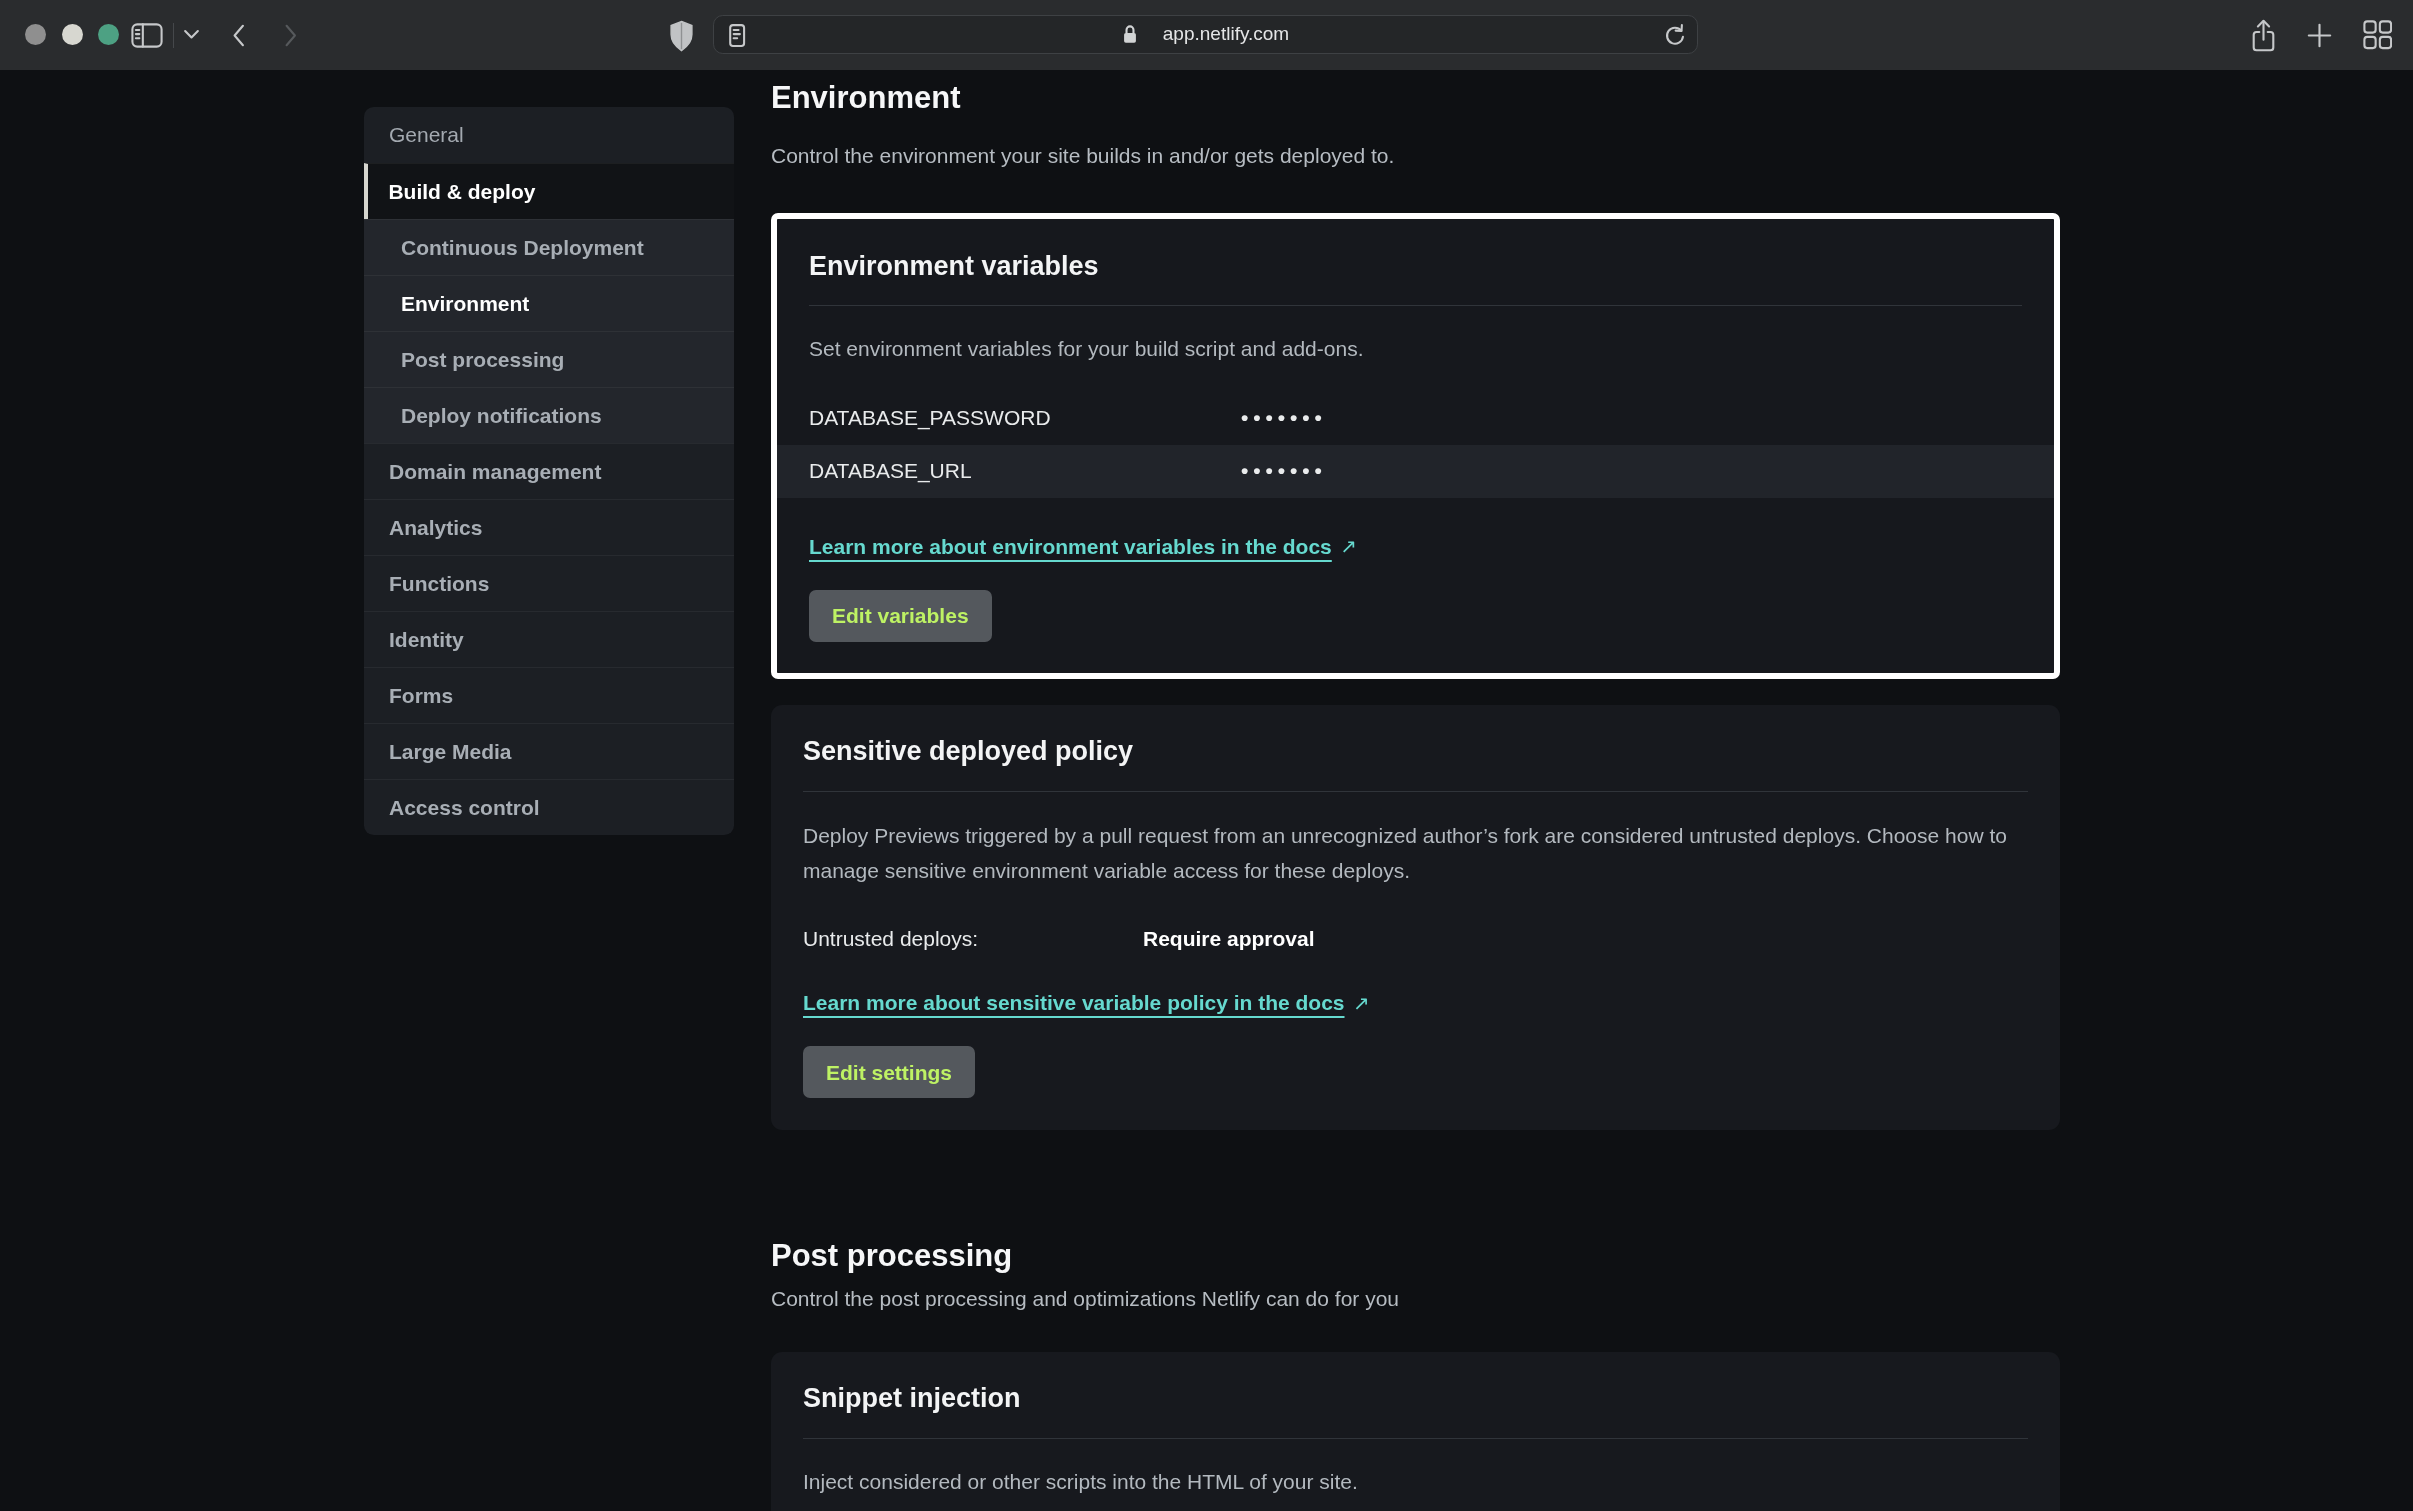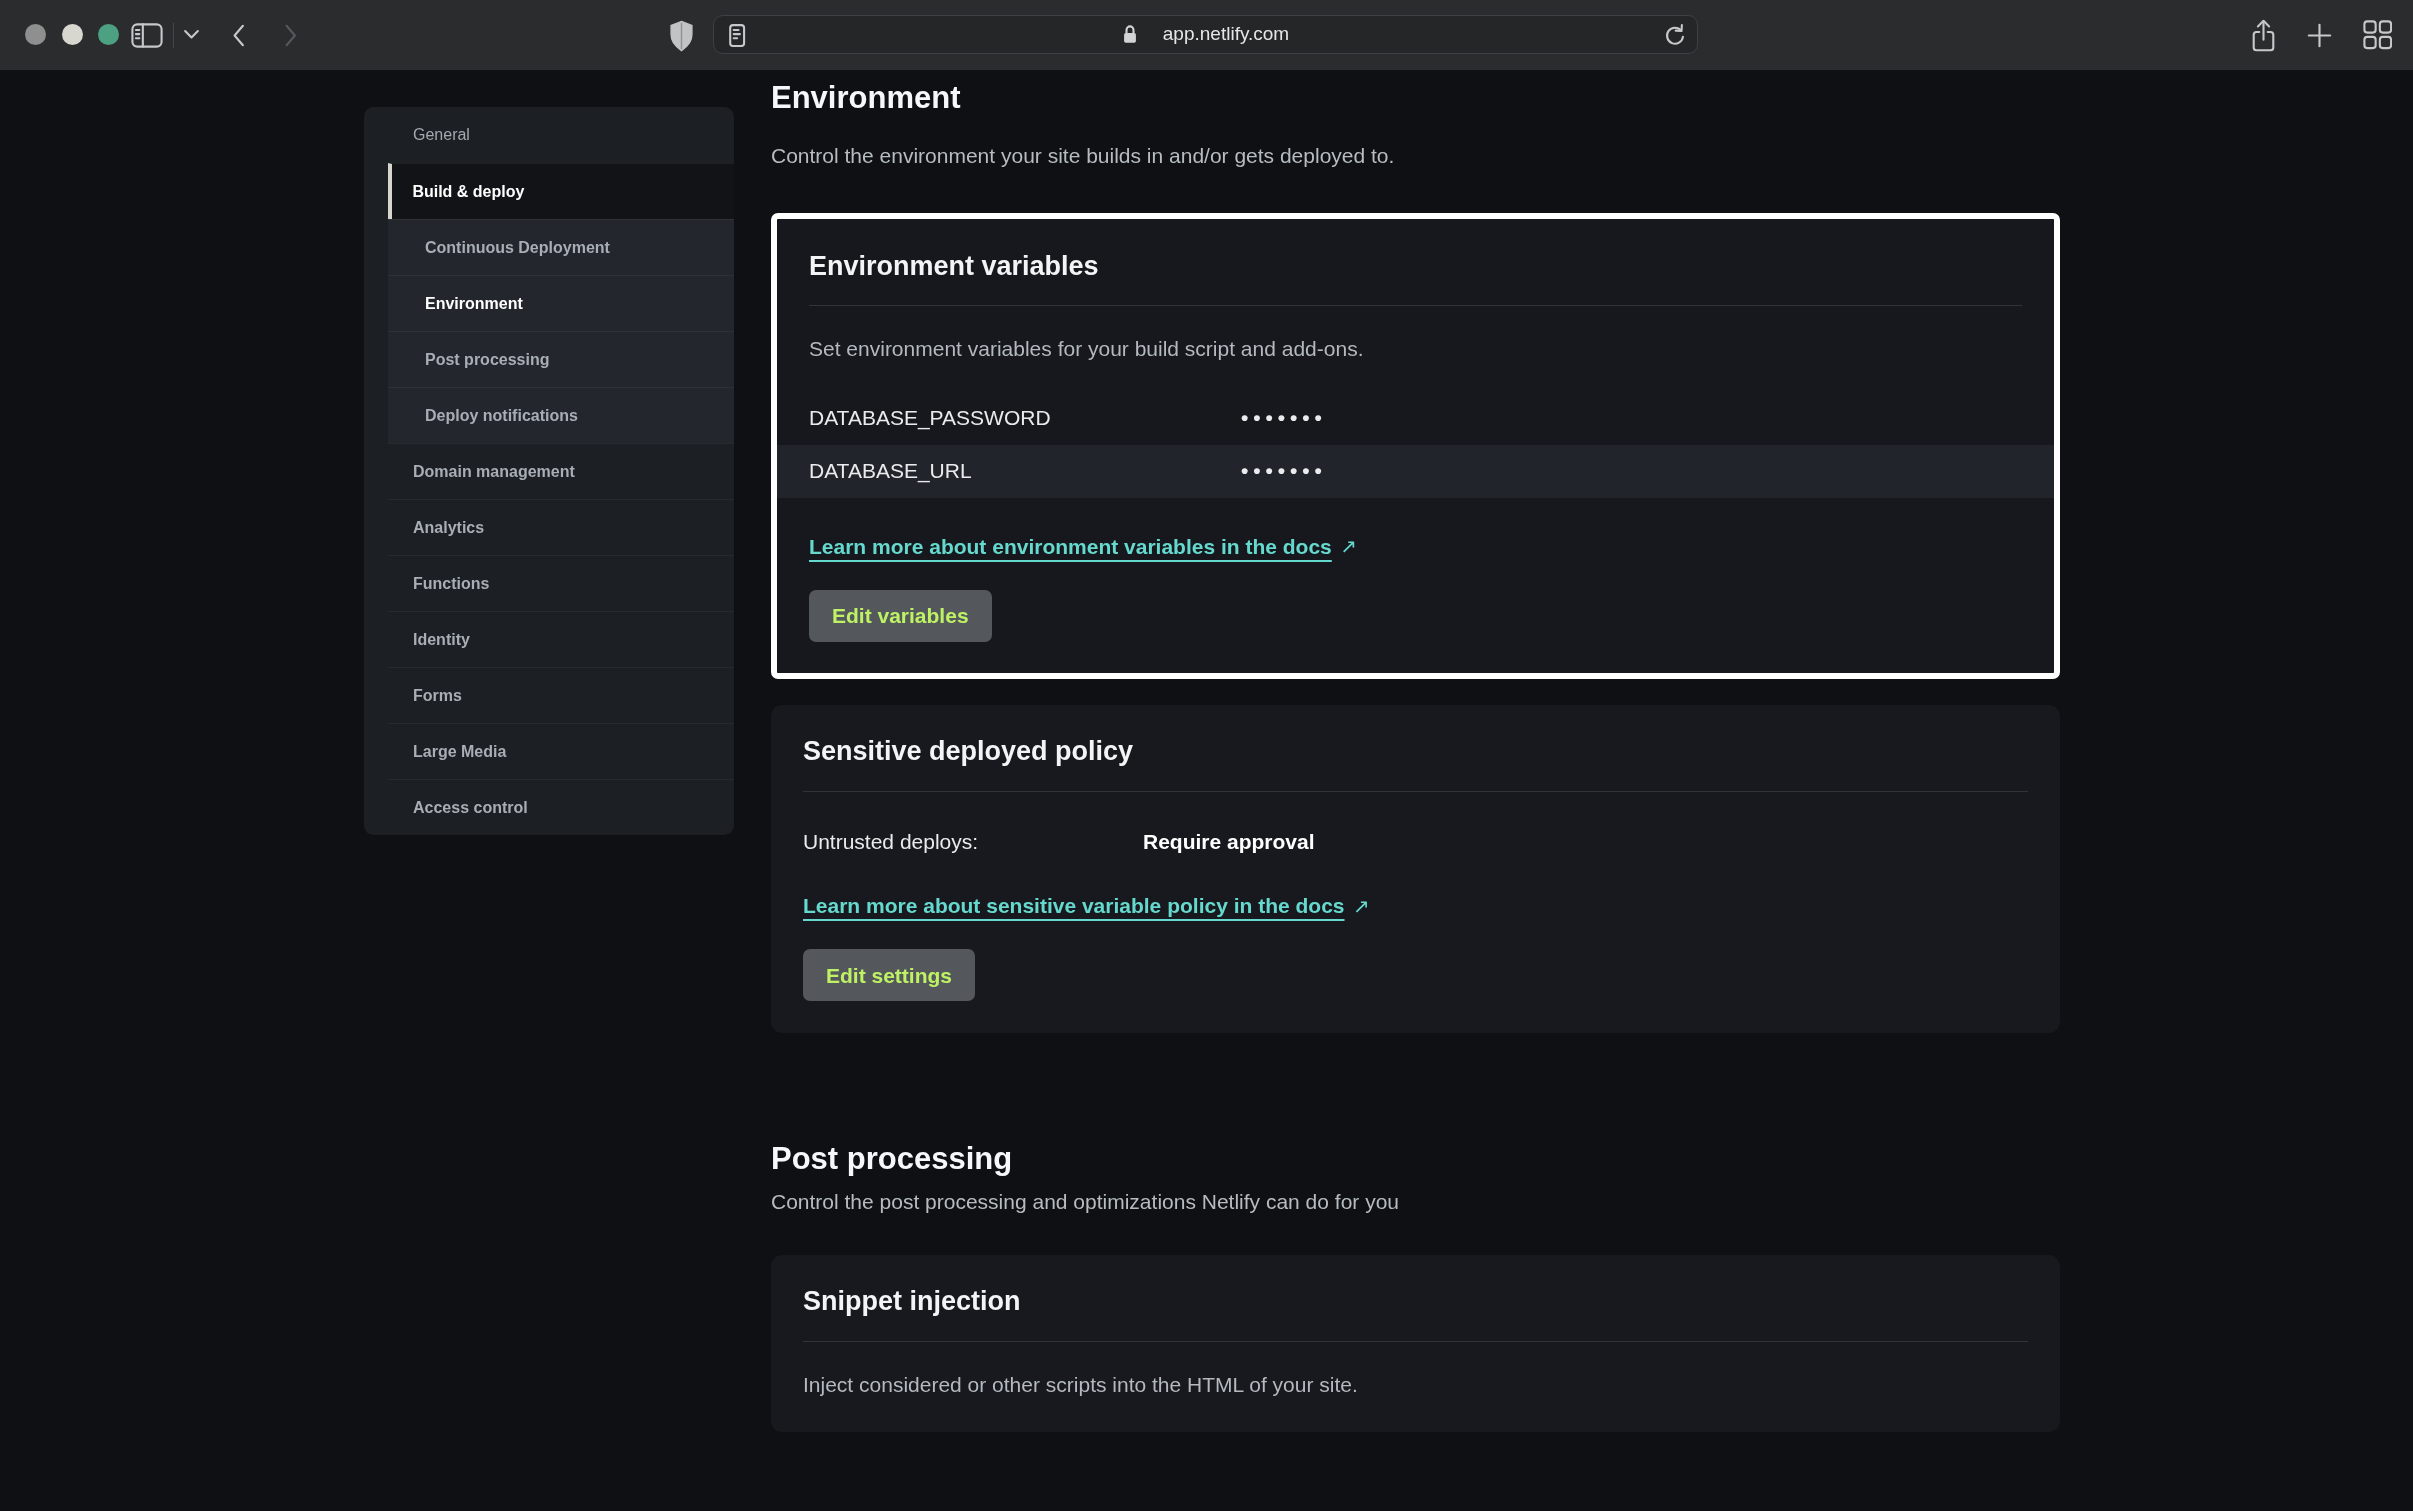--- a/index.html
+++ b/index.html
@@ -44,24 +44,23 @@
   
   .page { position: absolute; top: 70px; left: 0; right: 0; bottom: 0; background: #0e1013; }
 
   
   .settings-nav {
     position: absolute; left: 364px; top: 37px; width: 370px;
     background: #1c1f24; border-radius: 9.8px; overflow: hidden;
   }
   .nav-row {
     height: 56px; display: flex; align-items: center;
-    padding-left: 25px; font-size: 16px; font-weight: 600; color: #a8aeb5;
+    padding-left: 25px; font-size: 21px; font-weight: 600; color: #a8aeb5;
     border-top: 0.7px solid rgba(255,255,255,0.05);
     cursor: default;
-    margin-left: 24px;
   }
   .nav-row:first-child { border-top: none; }
   .nav-row.regular { font-weight: 400; color: #a3a9b0; }
   .nav-row.parent-active {
     background: #111316; color: #ffffff; font-weight: 700;
     border-left: 4.9px solid #d6d6cf; padding-left: 20.4px;
   }
   .nav-row.sub { background: #23262c; padding-left: 37px; }
   .nav-row.sub.active { color: #ffffff; font-weight: 700; }
 
@@ -234,20 +233,21 @@
         </a>
         <div>
           <button class="btn">Edit variables</button>
         </div>
       </section>
     </div>
 
     <section class="card policy-card">
       <h2 class="card-title">Sensitive deployed policy</h2>
       <div class="card-divider"></div>
+      <p class="card-desc two-line">Deploy Previews triggered by a pull request from an unrecognized author’s fork are considered untrusted deploys. Choose how to manage sensitive environment variable access for these deploys.</p>
 
       <div class="policy-row">
         <span class="row-label">Untrusted deploys:</span>
         <span class="row-value">Require approval</span>
       </div>
 
       <a class="docs-link">
         <span class="link-label">Learn more about sensitive variable policy in the docs</span>
         <span class="ext-arrow">↗</span>
       </a>

